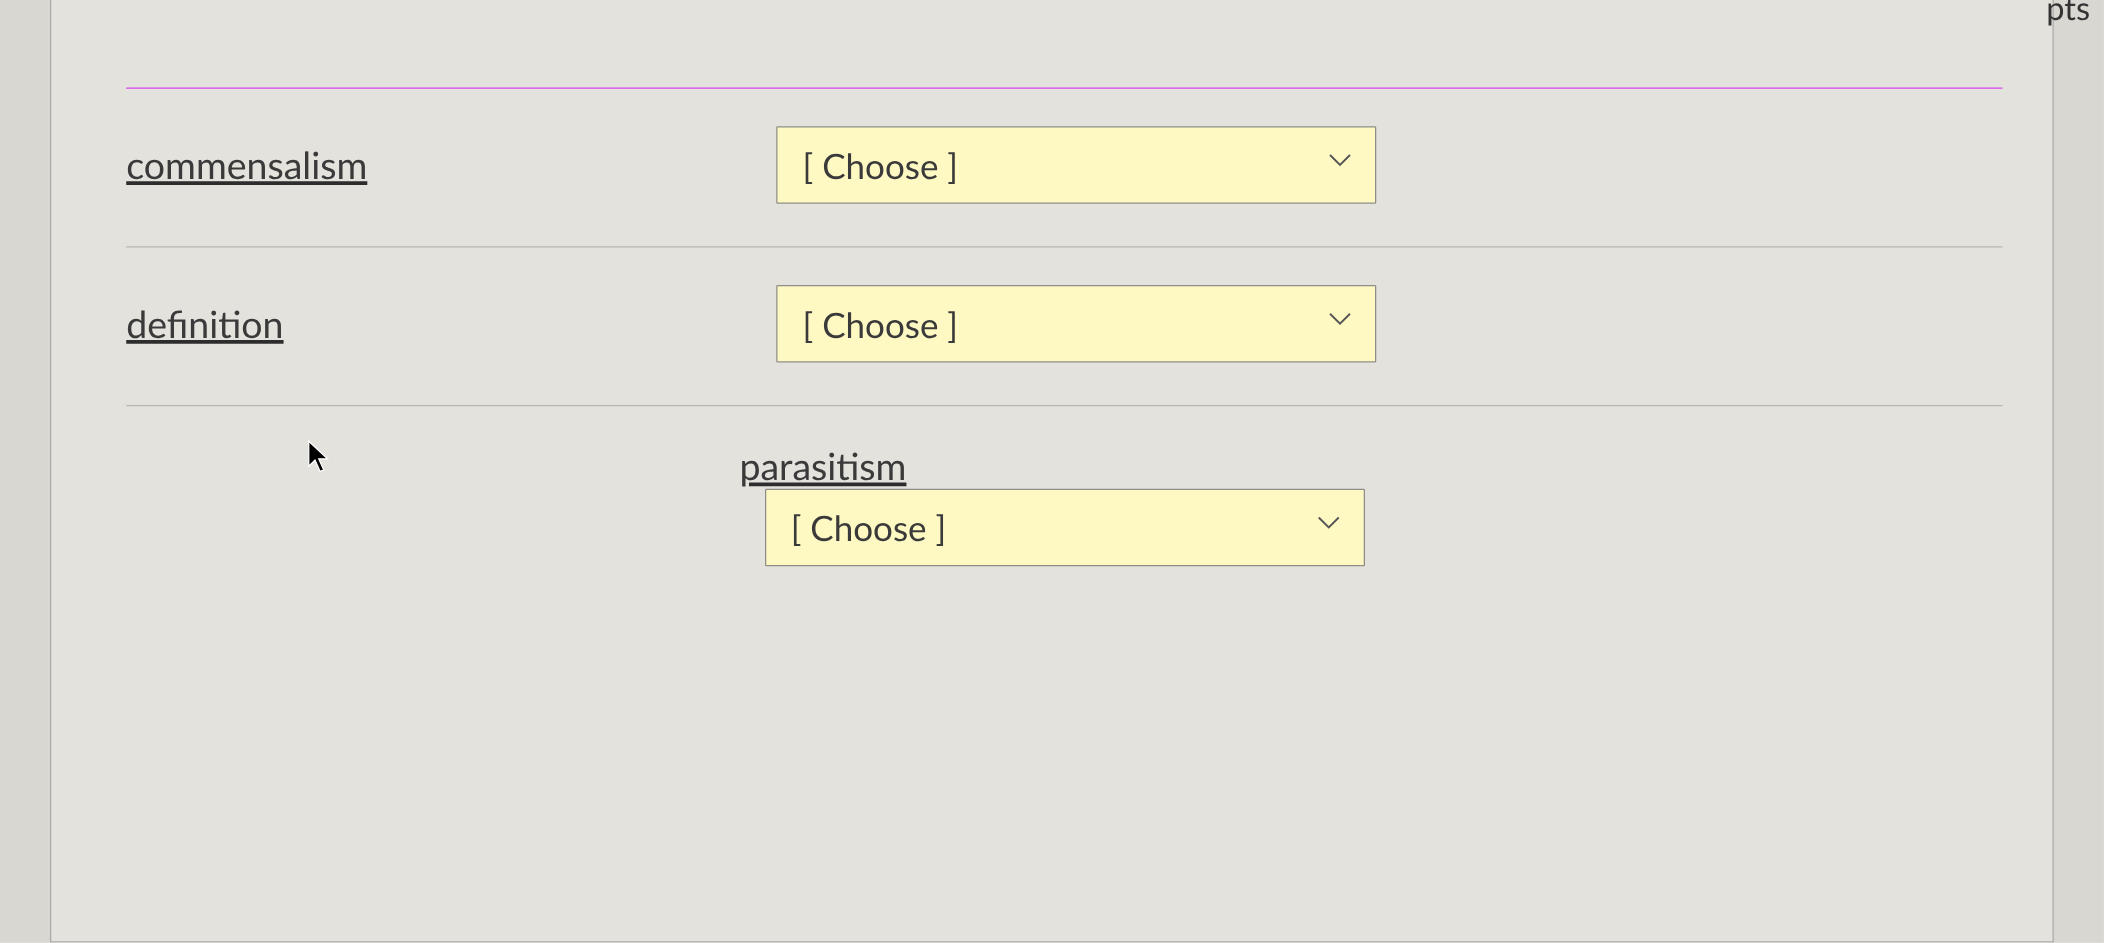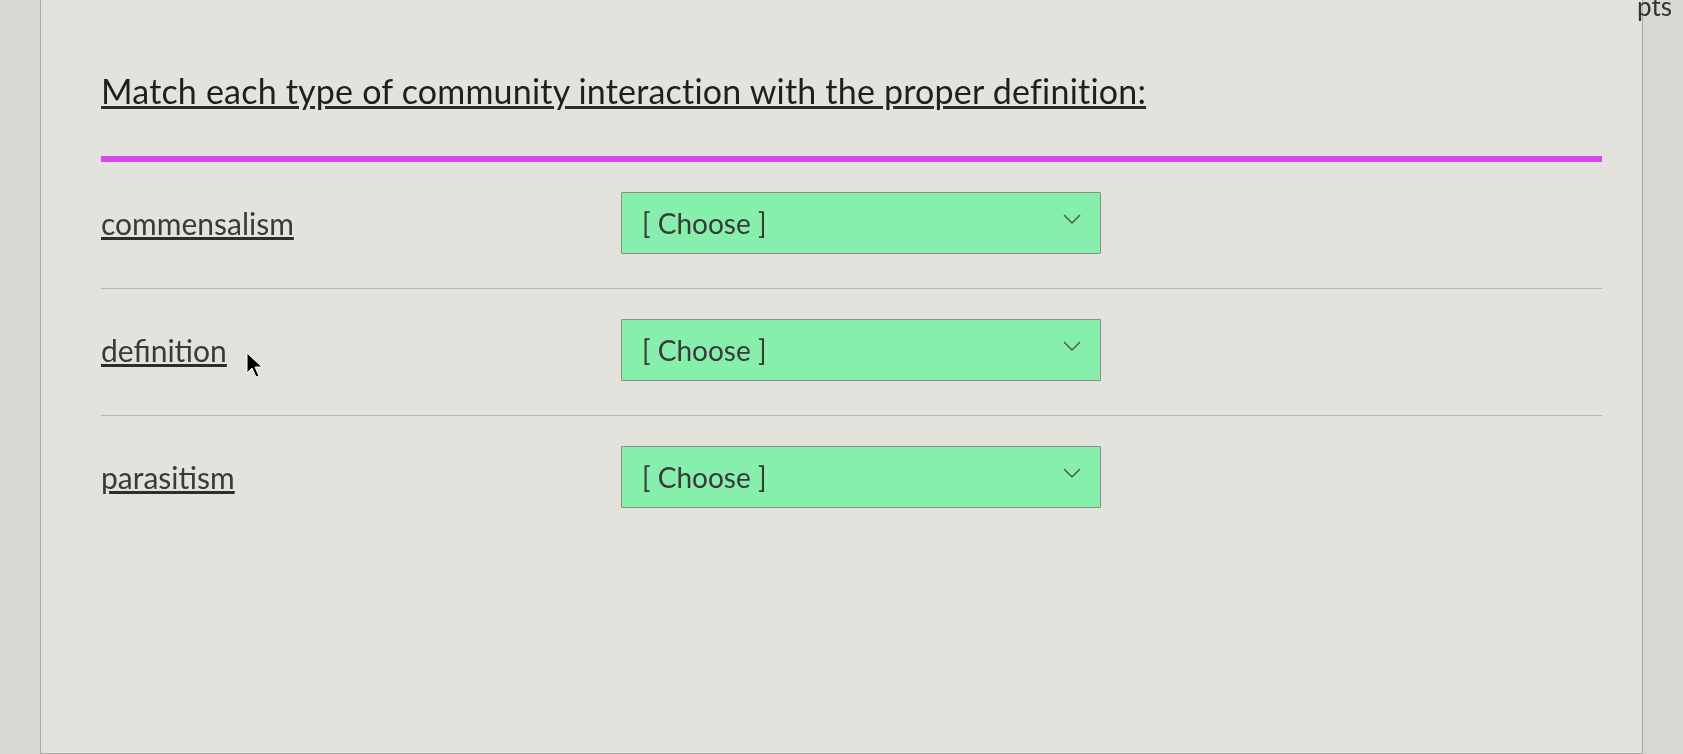--- a/index.html
+++ b/index.html
@@ -38,46 +38,47 @@
     }
     .question-prompt {
       font-size: 34px;
       font-weight: 400;
       color: #1f1f1f;
       margin-bottom: 45px;
       letter-spacing: 0.2px;
     }
     .match-table {
       width: 100%;
-      border-top: 6px solid #d946ef;
+      border-top: 1px solid #d946ef;
     }
     .match-row {
       display: flex;
       align-items: center;
       border-bottom: 1px solid #b8b6b1;
       padding: 30px 0 34px 0;
     }
     .match-row:last-child {
       border-bottom: none;
+      flex-direction: column;
     }
     .match-label {
       width: 520px;
       font-size: 30px;
       color: #3a3a3a;
       font-weight: 400;
       padding-top: 0;
     }
     .match-select-wrap {
       flex: 0 0 auto;
       position: relative;
     }
     .match-select {
       width: 480px;
       height: 62px;
-      background: #86efac;
+      background: #fef9c3;
       border: 1px solid #8f8d88;
       font-size: 28px;
       color: #3a3a3a;
       padding: 10px 50px 10px 20px;
       appearance: none;
       -webkit-appearance: none;
       cursor: pointer;
       font-family: inherit;
       border-radius: 1px;
     }
@@ -110,21 +111,20 @@
   </style>
 </head>
 <body>
 
 <div class="question-container">
 
   <div class="points-fragment">pts</div>
 
   <div class="question-body">
 
-    <div class="question-prompt">Match each type of community interaction with the proper definition:</div>
 
     <div class="match-table">
 
       <div class="match-row">
         <div class="match-label">commensalism</div>
         <div class="match-select-wrap">
           <select class="match-select">
             <option>[ Choose ]</option>
           </select>
           <span class="select-chevron">

